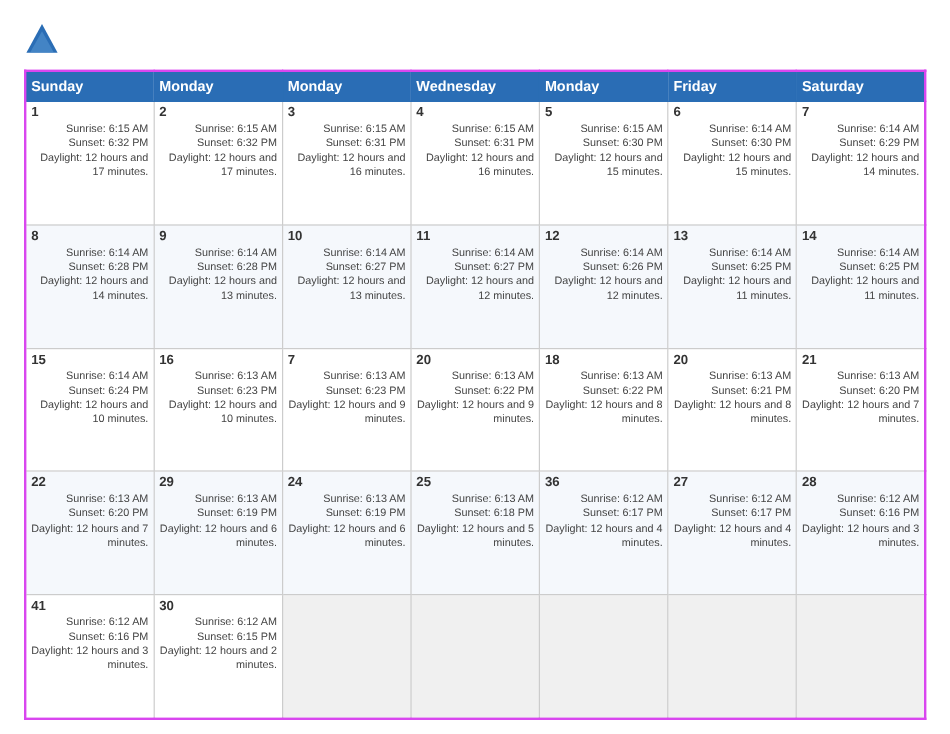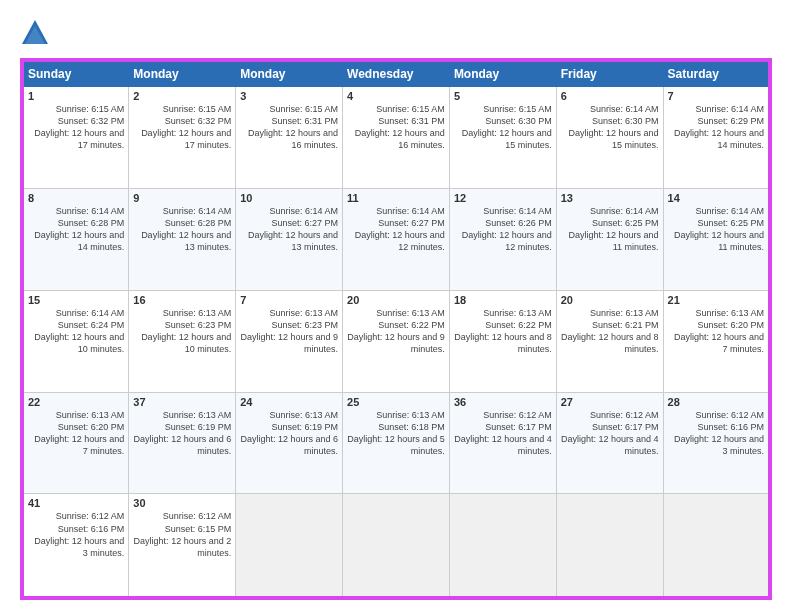--- a/index.html
+++ b/index.html
@@ -55,21 +55,21 @@
       font-weight: bold;
       color: #333;
       line-height: 1.1;
     }
     .location {
       font-size: 14px;
       color: #555;
     }
     .calendar {
       flex: 1;
-      border: 4px solid #d946ef;
+      border: 2px solid #d946ef;
       border-collapse: collapse;
       width: 100%;
       table-layout: fixed;
     }
     .calendar th {
       background: #2a6db5;
       color: #fff;
       font-size: 12px;
       font-weight: bold;
       padding: 5px 4px;
@@ -231,21 +231,21 @@
             <span class="day-num">21</span>
             <div class="day-info">Sunrise: 6:13 AM<br>Sunset: 6:20 PM<br>Daylight: 12 hours and 7 minutes.</div>
           </td>
         </tr>
         <tr>
           <td>
             <span class="day-num">22</span>
             <div class="day-info">Sunrise: 6:13 AM<br>Sunset: 6:20 PM<br>Daylight: 12 hours and 7 minutes.</div>
           </td>
           <td>
-            <span class="day-num">37</span>
+            <span class="day-num">29</span>
             <div class="day-info">Sunrise: 6:13 AM<br>Sunset: 6:19 PM<br>Daylight: 12 hours and 6 minutes.</div>
           </td>
           <td>
             <span class="day-num">24</span>
             <div class="day-info">Sunrise: 6:13 AM<br>Sunset: 6:19 PM<br>Daylight: 12 hours and 6 minutes.</div>
           </td>
           <td>
             <span class="day-num">25</span>
             <div class="day-info">Sunrise: 6:13 AM<br>Sunset: 6:18 PM<br>Daylight: 12 hours and 5 minutes.</div>
           </td>

